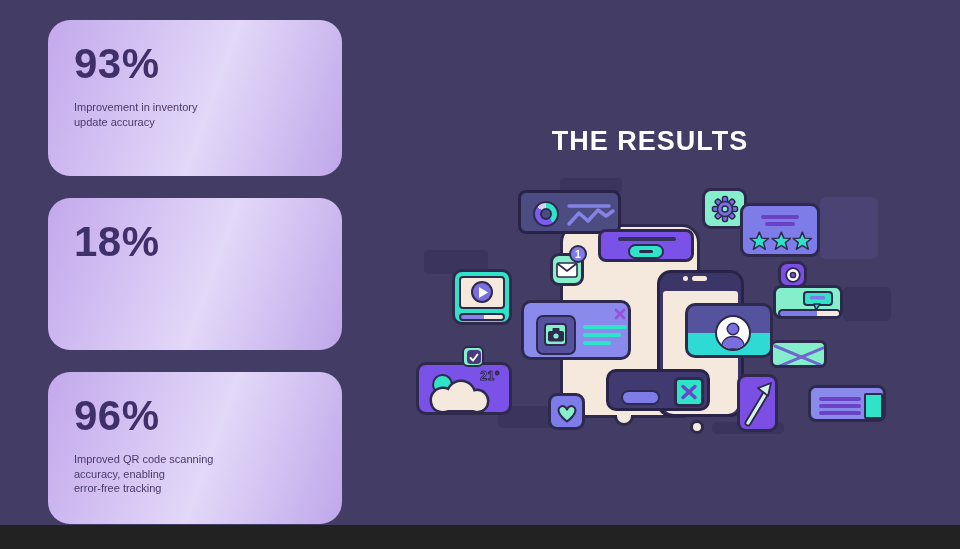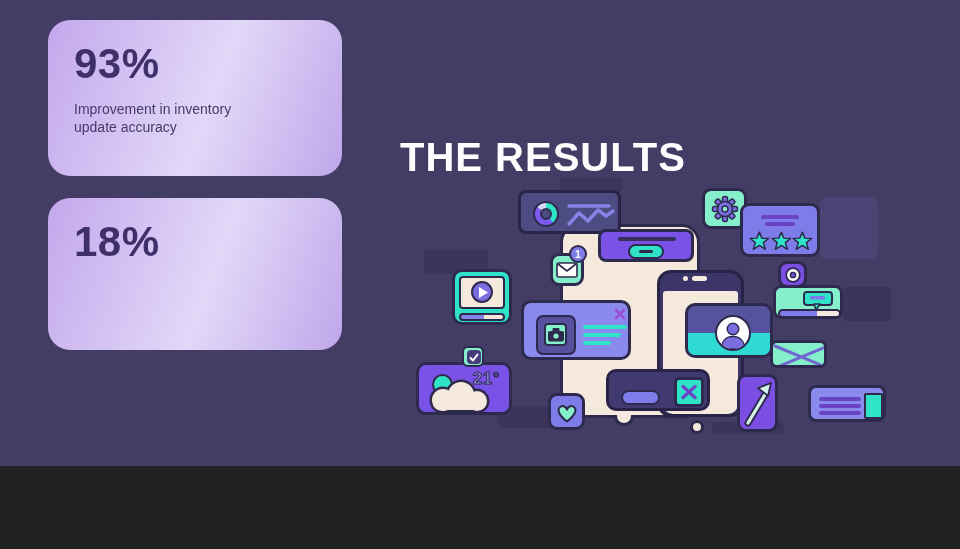--- a/index.html
+++ b/index.html
@@ -11,69 +11,75 @@
     --purple:#7b52e8;
     --peri:#7d7ce8;
     --peri2:#8a8aec;
     --slate:#4c4b82;
     --slate2:#55519e;
     --navy:#3c3568;
     --dock:#403a70;
   }
   html,body{margin:0;padding:0;background:#222;}
   .stage{
-    position:relative;width:960px;height:466px;background:var(--bg);
+    position:relative;width:960px;height:525px;background:var(--bg);
     overflow:hidden;font-family:"Liberation Sans",sans-serif;
   }
   .abs{position:absolute;box-sizing:border-box;}
   .ol3{border:3px solid var(--ink);}
   .ol2{border:2px solid var(--ink);}
   
   .stat-card{
     position:absolute;left:48px;width:294px;box-sizing:border-box;
     border-radius:22px;padding:23px 26px;
     background:linear-gradient(110deg,#c3a8ec 0%,#e2d8f8 55%,#bfa7ea 100%);
   }
   .stat-value{font-size:42px;font-weight:800;color:#40306a;letter-spacing:.5px;line-height:1;}
-  .stat-label{margin-top:15px;font-size:14px;line-height:1.32;font-weight:500;color:#463a6a;white-space:pre-line;}
+  .stat-label{margin-top:15px;font-size:11px;line-height:1.32;font-weight:500;color:#463a6a;white-space:pre-line;}
   
   .title{
-    position:absolute;left:400px;top:108px;width:500px;text-align:left;
-    color:#fdfdfd;font-size:40px;font-weight:800;letter-spacing:1px;
+    position:absolute;left:400px;top:108px;width:500px;text-align:center;
+    color:#fdfdfd;font-size:27px;font-weight:800;letter-spacing:1px;
   }
   
   .illo{position:absolute;left:400px;top:170px;width:500px;height:290px;}
   .donut{
     border-radius:50%;border:2px solid var(--ink);
     background:conic-gradient(var(--teal) 0 140deg,#7c5cf0 140deg 310deg,#d9d3f2 310deg 360deg);
   }
   .donut::after{
     content:"";position:absolute;inset:5px;border-radius:50%;
     background:var(--slate);border:2px solid var(--ink);box-sizing:border-box;
   }
   .pillbar{border-radius:6px;}
   .flexc{display:flex;align-items:center;justify-content:center;}
   .temp{
-    font-size:17px;font-weight:800;color:#918ef2;letter-spacing:.5px;
+    font-size:12px;font-weight:800;color:#918ef2;letter-spacing:.5px;
     -webkit-text-stroke:1px var(--ink);
   }
   .badge1{color:#fff;font-size:10.5px;font-weight:700;}
 </style>
 </head>
 <body>
 
 <div class="stage">
 
   <div class="stat-card" style="top:20px;height:156px;">
     <div class="stat-value">93%</div>
     <div class="stat-label">Improvement in inventory
 update accuracy</div>
   </div>
   <div class="stat-card" style="top:198px;height:152px;">
     <div class="stat-value">18%</div>
+  </div>
+  <div class="stat-card" style="top:372px;height:152px;">
+    <div class="stat-value">96%</div>
+    <div class="stat-label">Improved QR code scanning
+accuracy, enabling
+error-free tracking</div>
   </div>
 
   <h1 class="title">THE RESULTS</h1>
 
   <div class="illo">
 
     <div class="abs" style="left:160px;top:8px;width:62px;height:14px;background:#3b345c;border-radius:4px;"></div>
     <div class="abs" style="left:24px;top:80px;width:64px;height:24px;background:#3b345c;border-radius:4px;"></div>
     <div class="abs" style="left:420px;top:27px;width:58px;height:62px;background:#4b4374;border-radius:6px;"></div>
     <div class="abs" style="left:443px;top:117px;width:48px;height:34px;background:#3b345c;border-radius:5px;"></div>

